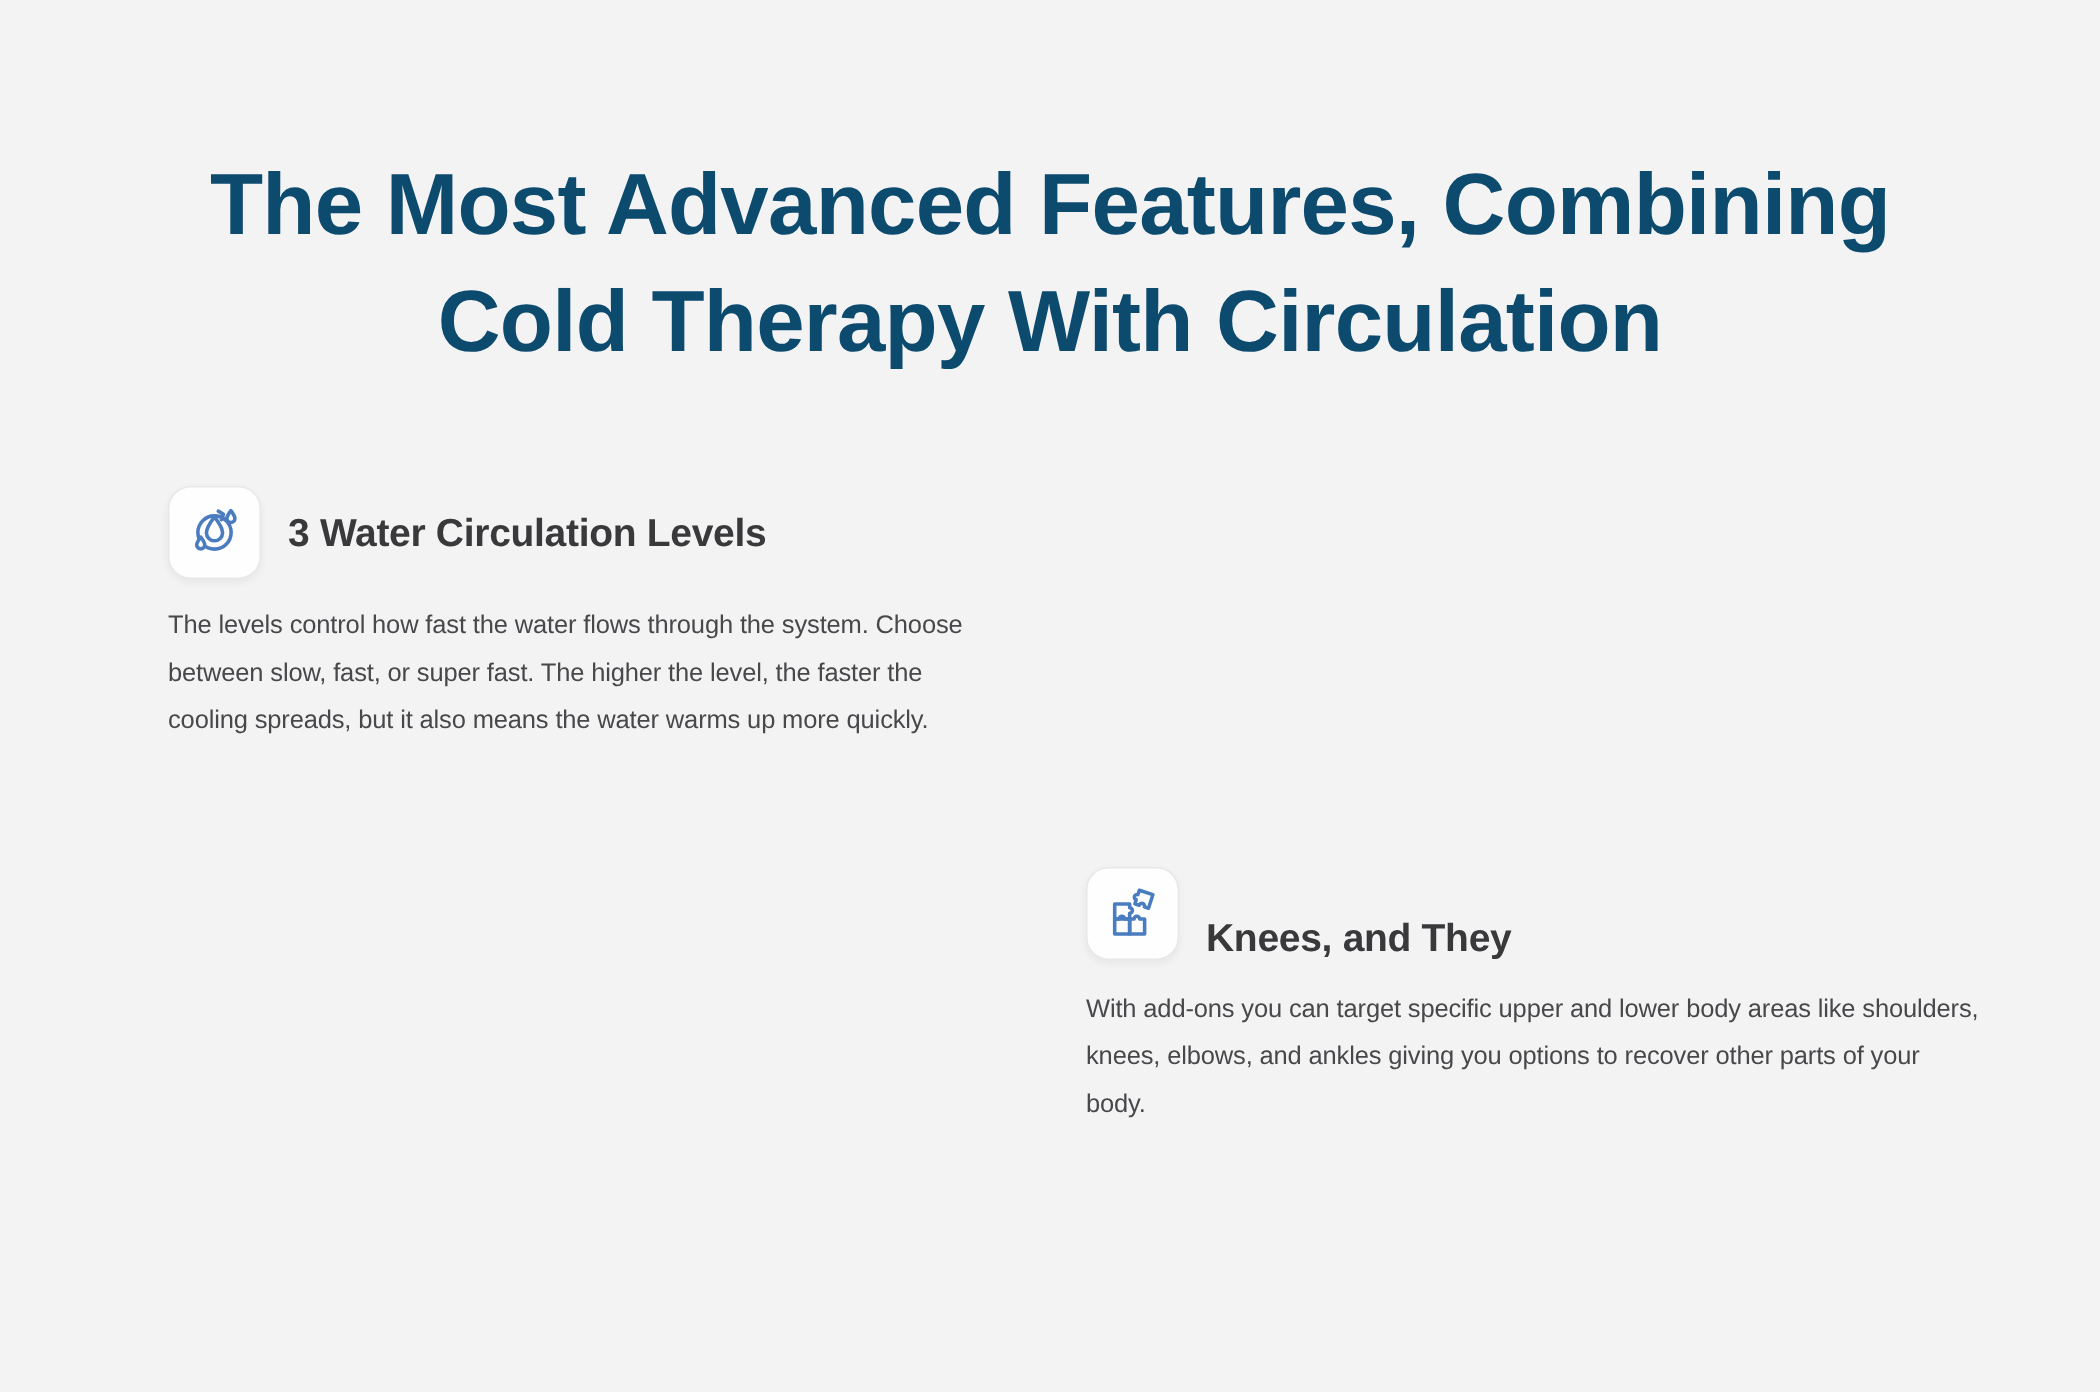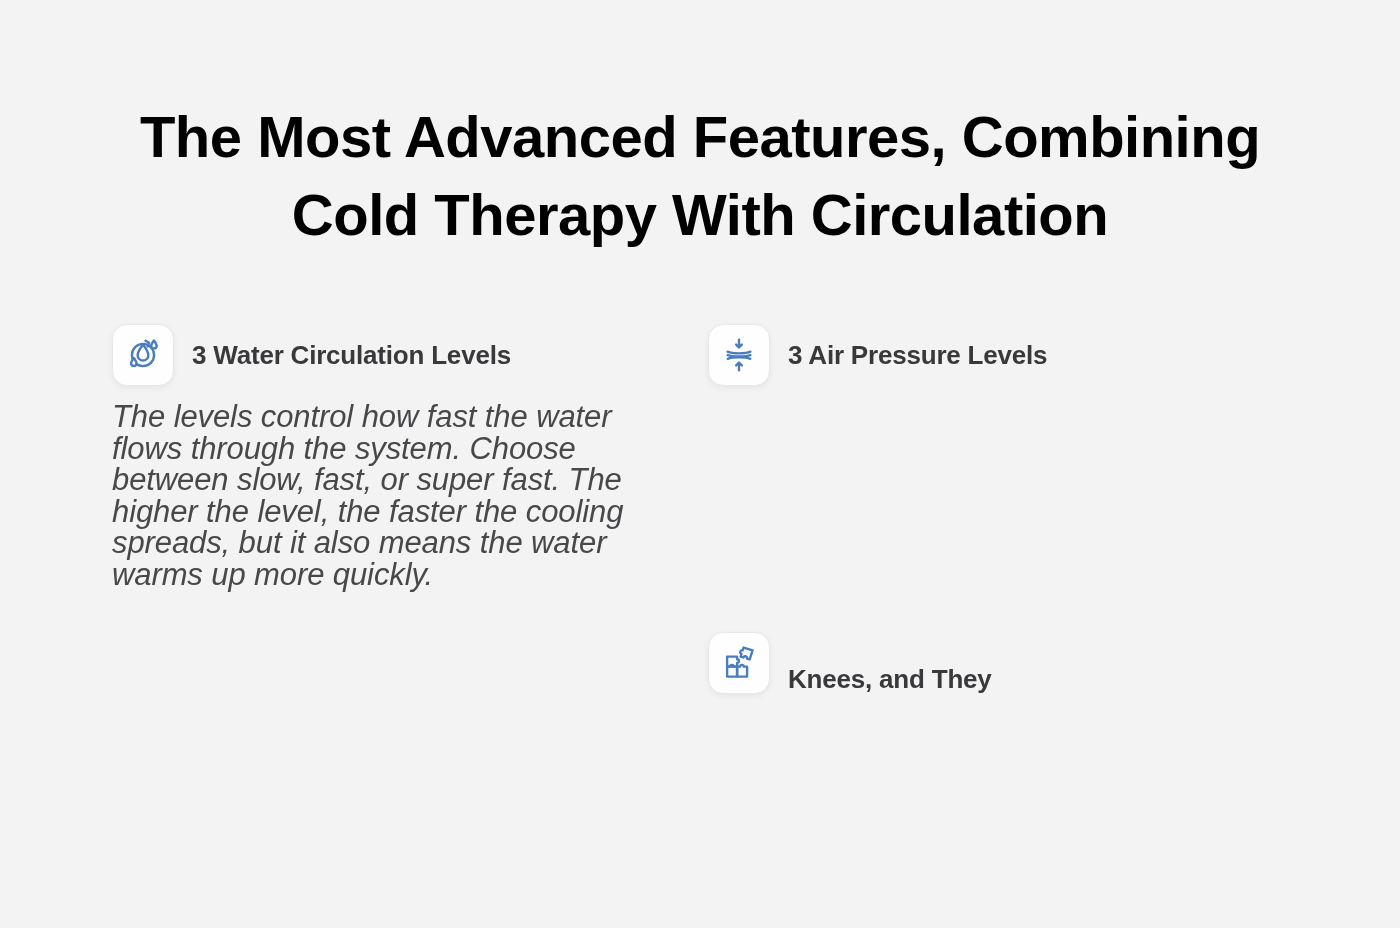--- a/index.html
+++ b/index.html
@@ -14,29 +14,28 @@
   }
   .section { width: 1400px; height: 928px; }
   .heading {
     margin: 0;
     padding-top: 98px;
     text-align: center;
     font-size: 58px;
     line-height: 78px;
     font-weight: 700;
     letter-spacing: -0.5px;
-    color: #000000;
+    color: #0c4a6e;
   }
   .features-grid {
     display: grid;
     grid-template-columns: 556px 600px;
     column-gap: 56px;
     row-gap: 80px;
     margin: 70px 0 0 112px;
-    gap: 40px;
   }
   .feature-header {
     display: flex;
     align-items: center;
     gap: 18px;
     min-height: 62px;
   }
   .icon-tile {
     width: 62px;
     height: 62px;
@@ -53,25 +52,24 @@
   .feature-title {
     margin: 0;
     font-size: 26px;
     line-height: 33px;
     font-weight: 700;
     color: #39393b;
     letter-spacing: -0.2px;
   }
   .feature-desc {
     margin: 15px 0 0 0;
-    font-size: 31px;
+    font-size: 17px;
     line-height: 31.5px;
     color: #48484b;
     letter-spacing: -0.1px;
-    font-style: italic;
   }
 </style>
 </head>
 <body>
 
 <div class="section">
 
   <h1 class="heading"><span>The Most Advanced Features, Combining</span><br><span>Cold Therapy With Circulation</span></h1>
 
   <div class="features-grid">
@@ -88,51 +86,36 @@
               <path fill="#fefefe" d="M6.2 13.9c-1.1 1.5-1.7 2.5-1.7 3.3a1.7 1.7 0 0 0 3.4 0c0-.8-.6-1.8-1.7-3.3z"></path>
             </g>
           </svg>
         </div>
         <h3 class="feature-title">3 Water Circulation Levels</h3>
       </div>
       <p class="feature-desc">The levels control how fast the water flows through the system. Choose between slow, fast, or super fast. The higher the level, the faster the cooling spreads, but it also means the water warms up more quickly.</p>
     </div>
 
     <div class="feature">
-      <div class="feature-header">
-        <div class="icon-tile">
-          <svg viewBox="0 0 24 24">
-            <g stroke="#4a7cc0" stroke-width="1.5" fill="none" stroke-linecap="round" stroke-linejoin="round">
-              <path d="M12 2.4v4.4"></path>
-              <path d="M10.2 5.4 12 7.2 13.8 5.4"></path>
-              <path d="M4.8 9.9c3 1.4 11.4 1.4 14.4 0"></path>
-              <path d="M4.8 12.1c3 1.1 11.4 1.1 14.4 0"></path>
-              <path d="M4.9 14.4c3-1.2 11.2-1.2 14.2 0"></path>
-              <path d="M12 21.6v-4.4"></path>
-              <path d="M10.2 18.6 12 16.8 13.8 18.6"></path>
-            </g>
-          </svg>
-        </div>
-        <h3 class="feature-title">3 Air Pressure Levels</h3>
-      </div>
     </div>
 
     <div class="feature">
     </div>
 
     <div class="feature">
       <div class="feature-header">
         <div class="icon-tile">
           <svg viewBox="0 0 24 24">
             <g stroke="#4a7cc0" stroke-width="1.5" fill="none" stroke-linecap="round" stroke-linejoin="round">
               <path d="M4.5 8h6.3v1.6a1.15 1.15 0 1 1 0 2.3v2.4h-6.3z"></path>
               <path d="M4.5 14.3h1.9a1.15 1.15 0 1 1 2.3 0h2.1v6.3h-6.3z"></path>
               <path d="M10.8 14.3h1.9a1.15 1.15 0 1 1 2.3 0h2.1v6.3h-6.3z"></path>
               <path transform="rotate(18 16.8 6)" d="M13.8 3h6v6h-1.8a1.15 1.15 0 1 0-2.3 0h-1.9v-1.8a1.15 1.15 0 1 1 0-2.3z"></path>
             </g>
           </svg>
         </div>
         <h3 class="feature-title"><br><span>Knees, and They</span></h3>
       </div>
+      <p class="feature-desc">With add-ons  you can target specific upper and lower body areas like shoulders, knees, elbows, and ankles giving you options to recover other parts of your body.</p>
     </div>
 
   </div>
 </div>
 
 </body></html>

